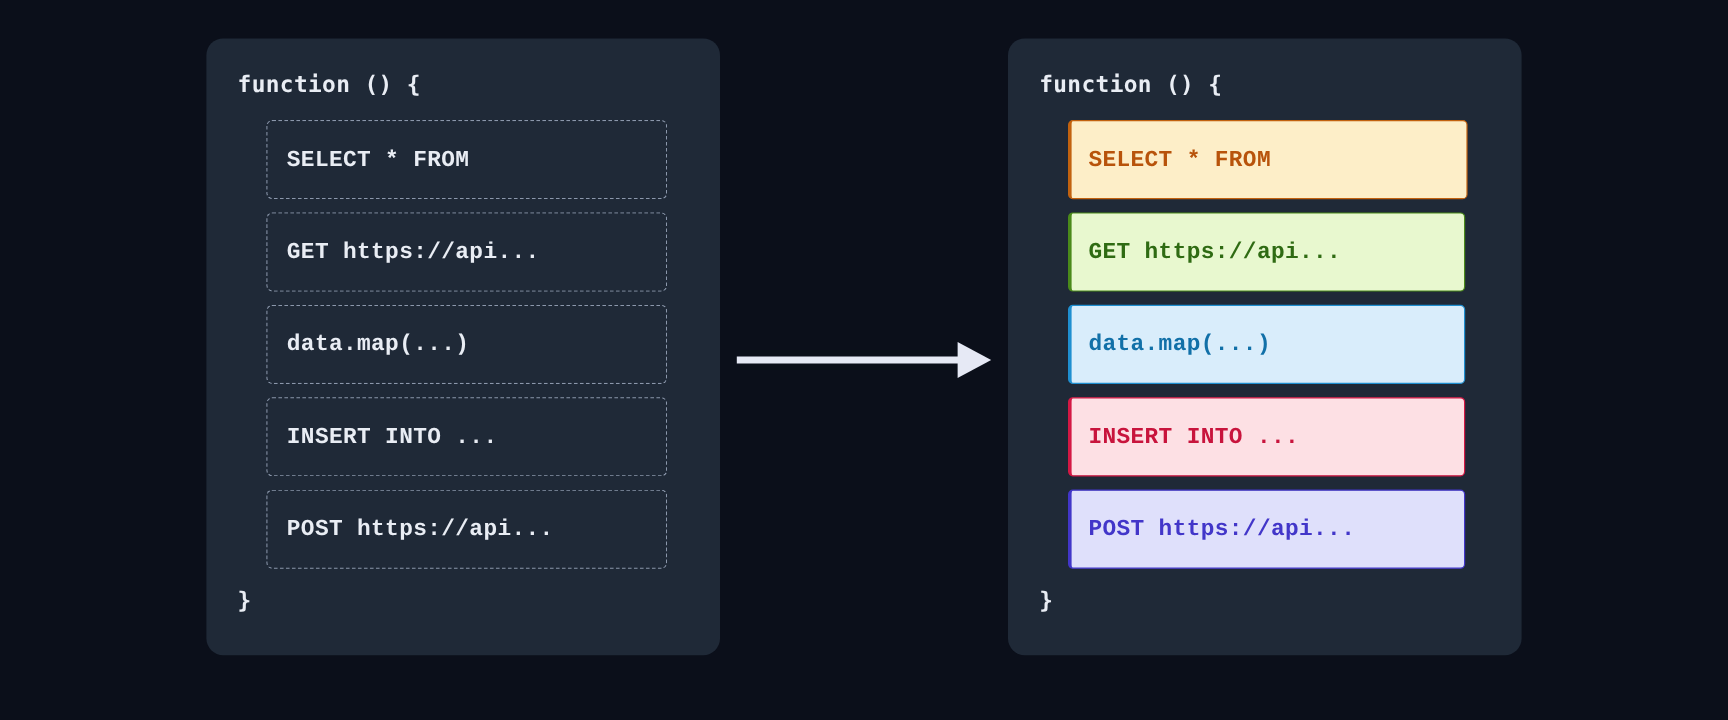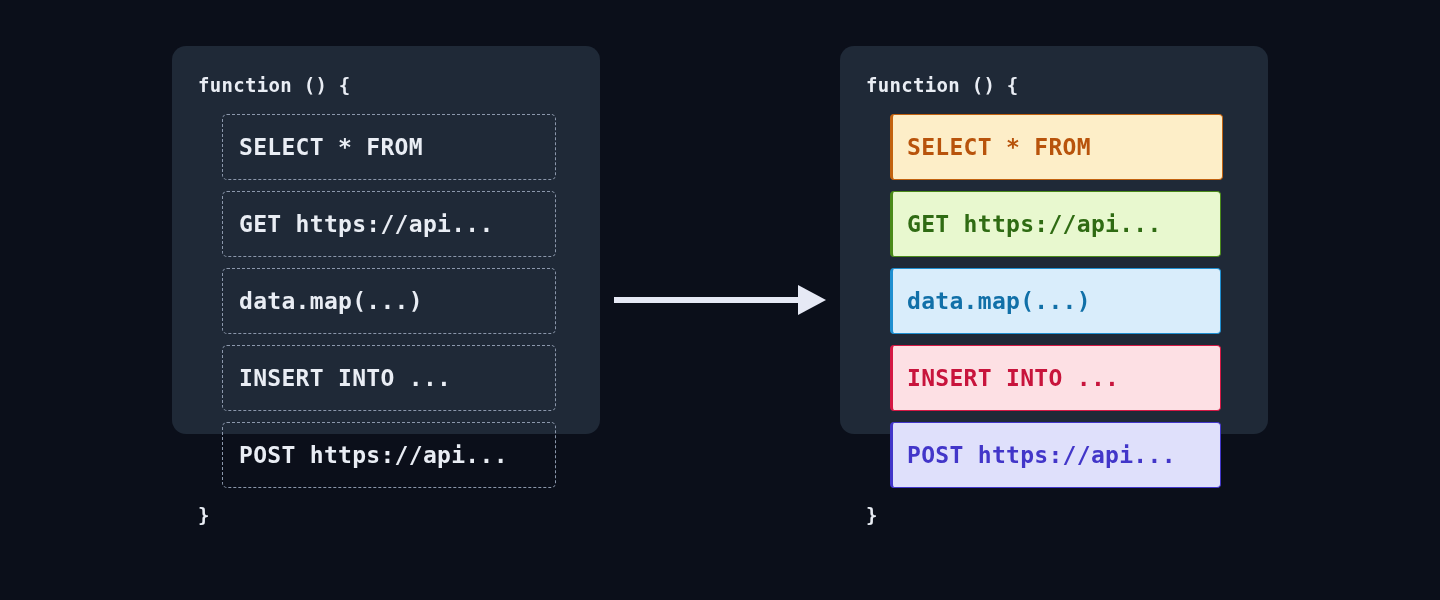--- a/index.html
+++ b/index.html
@@ -20,23 +20,23 @@
   #stage {
     position:absolute;
     inset:0;
     width:1440px;
     height:600px;
   }
 
   
   .card {
     position:absolute;
-    top:46px;
+    top:32px;
     width:428px;
-    height:388px;
+    height:514px;
     background:#1f2937;
     border-radius:14px;
   }
   #card-before { left:172px; }
   #card-after  { left:840px; }
 
   .card-inner {
     position:absolute;
     inset:0;
     padding:30px 26px 0 26px;
@@ -59,25 +59,26 @@
     display:flex;
     flex-direction:column;
   }
 
   
   .blk {
     height:66px;
     display:flex;
     align-items:center;
     border-radius:5px;
-    font-size:23px;
+    font-size:19px;
     font-weight:bold;
     letter-spacing:0.3px;
     line-height:1;
     white-space:nowrap;
+    font-family:Liberation Mono, monospace;
   }
 
   .blk-plain {
     margin-left:24px;
     width:334px;
     margin-bottom:11px;
     padding-left:16px;
     border:1px dashed #8b97ab;
     color:#e9edf4;
     background:transparent;

